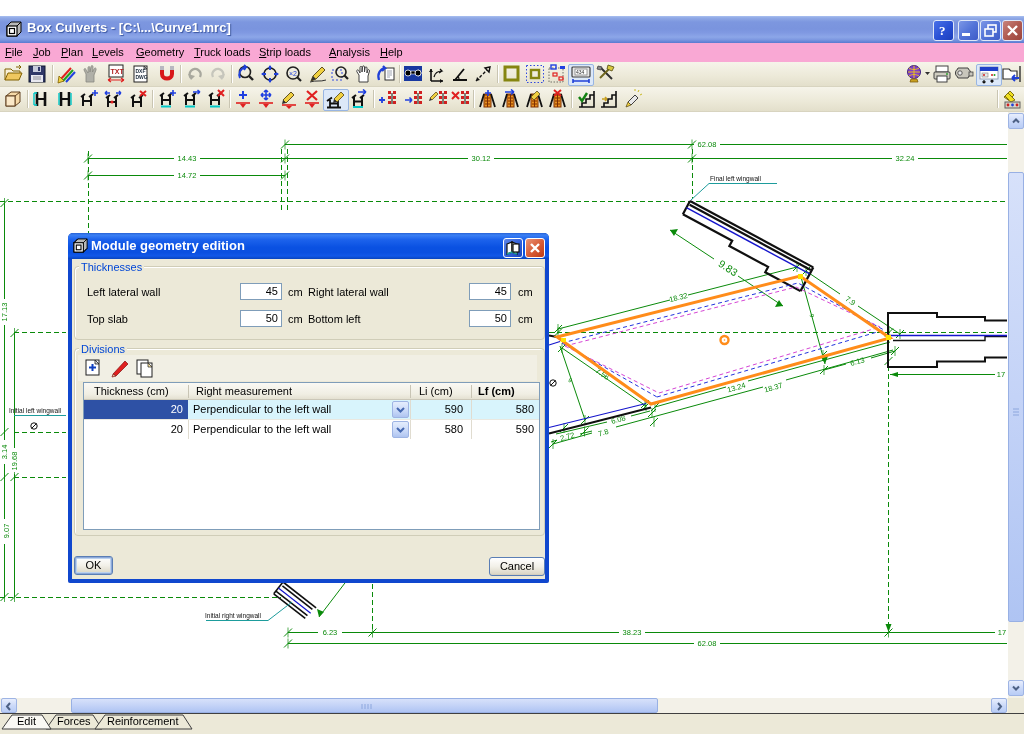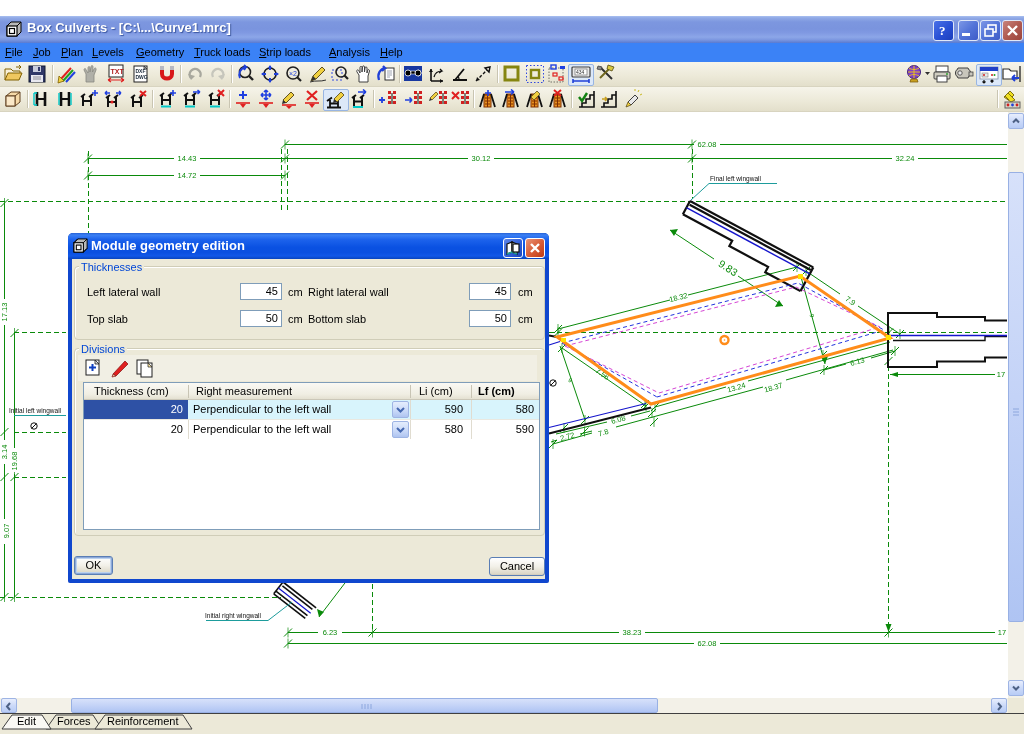--- a/index.html
+++ b/index.html
@@ -7,21 +7,21 @@
   #app{position:absolute;top:0;left:0;width:1024px;height:734px;background:#ECE9D8;margin-top:16px;}
   .abs{position:absolute;}
   
   #titlebar{left:0;top:0;width:1024px;height:27px;
     background:linear-gradient(180deg,#A9C0F0 0%,#90A9E6 7%,#7D97DF 22%,#7A94DE 48%,#8099E2 62%,#8CA6E8 78%,#7C97E0 88%,#6484D6 96%,#5A7ACF 100%);}
   #titletext{left:27px;top:4px;font-size:13px;font-weight:bold;color:#FFFFFF;text-shadow:1px 1px 1px #3A56A0;letter-spacing:0px;}
   .capbtn{top:4px;width:21px;height:21px;border-radius:3px;border:1px solid #DFE8F8;box-sizing:border-box;
      background:linear-gradient(135deg,#7C97E6 0%,#5374D8 50%,#3E5CC8 100%);}
   #btnclose{background:linear-gradient(135deg,#ED9980 0%,#DB6C4C 45%,#C23A17 100%);}
   
-  #menubar{left:0;top:27px;width:1024px;height:19px;background:#3b82f6;font-size:11px;color:#000;}
+  #menubar{left:0;top:27px;width:1024px;height:19px;background:#f9a8d4;font-size:11px;color:#000;}
   .mi{position:absolute;top:3px;}
   .mi u{text-decoration:underline;}
   
   .tbar{left:0;width:1024px;height:25px;background:linear-gradient(180deg,#F6F4EA 0%,#ECE9D8 60%,#E3DFCB 100%);border-bottom:1px solid #D8D4C0;box-sizing:border-box;}
   #tb1{top:46px;} #tb2{top:71px;}
   .ti{position:absolute;top:2px;width:20px;height:20px;}
   .tsep{position:absolute;top:3px;width:1px;height:18px;background:#C9C5B2;border-right:1px solid #FFFFFF;}
   .hilite{border:1px solid #98B5E2;border-radius:2px;background:#DCE8F8;box-sizing:content-box;}
   
   #canvas{left:0;top:96px;width:1008px;height:586px;background:#FFFFFF;}
@@ -691,21 +691,21 @@
     <div class="grplabel" style="left:11px;top:28px;">Thicknesses</div>
     <div class="dlab" style="left:19px;top:53px;">Left lateral wall</div>
     <div class="dinput" style="left:172px;top:50px;">45</div>
     <div class="dlab" style="left:220px;top:53px;">cm</div>
     <div class="dlab" style="left:240px;top:53px;">Right lateral wall</div>
     <div class="dinput" style="left:401px;top:50px;">45</div>
     <div class="dlab" style="left:450px;top:53px;">cm</div>
     <div class="dlab" style="left:19px;top:80px;">Top slab</div>
     <div class="dinput" style="left:172px;top:77px;">50</div>
     <div class="dlab" style="left:220px;top:80px;">cm</div>
-    <div class="dlab" style="left:240px;top:80px;">Bottom slab</div>
+    <div class="dlab" style="left:240px;top:80px;">Bottom left</div>
     <div class="dinput" style="left:401px;top:77px;">50</div>
     <div class="dlab" style="left:450px;top:80px;">cm</div>
 
     <div class="grp" style="left:6px;top:115px;width:469px;height:186px;"></div>
     <div class="grplabel" style="left:11px;top:110px;">Divisions</div>
 
     <div class="abs" style="left:10px;top:122px;width:459px;height:26px;background:#F1EFE4;"></div>
     <svg class="abs" style="left:17px;top:125px;" width="132" height="20" viewBox="0 0 132 20">
       <g>
         <rect x="1" y="2" width="13" height="15" fill="#fff" stroke="#202020"></rect>

